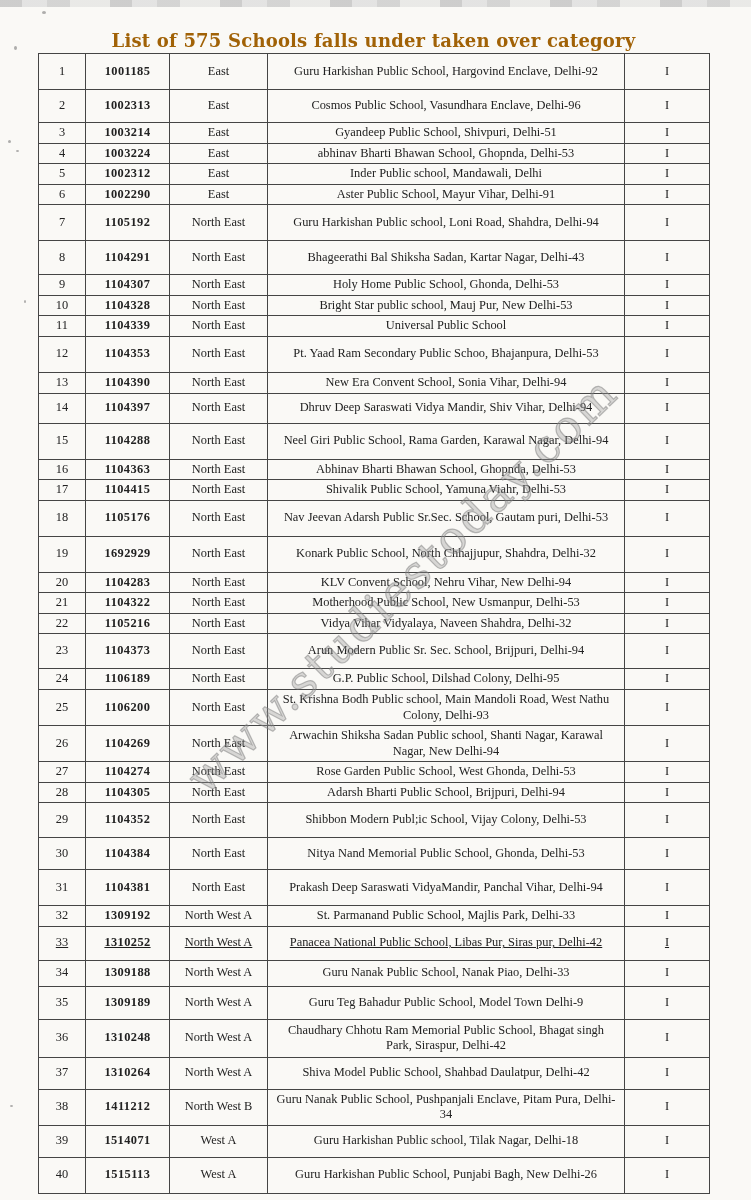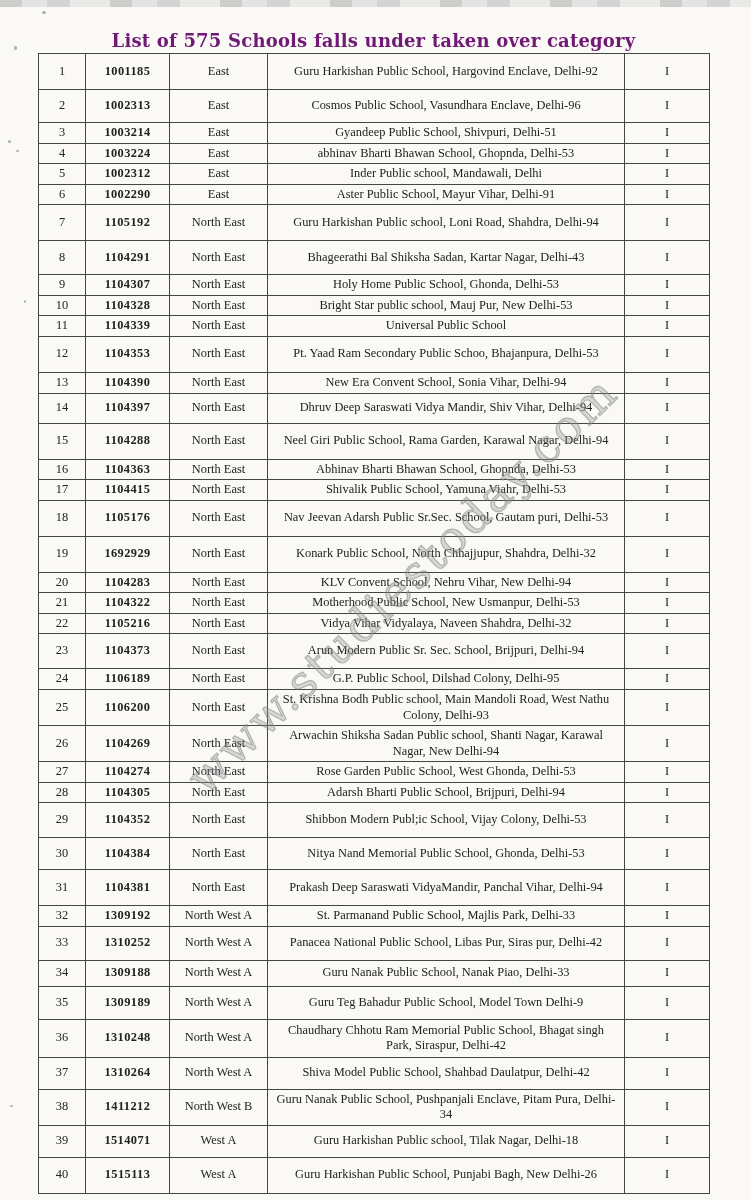--- a/index.html
+++ b/index.html
@@ -14,21 +14,21 @@
     position:absolute;top:0;left:0;width:751px;height:7px;
     background:repeating-linear-gradient(90deg,
       #bfbfbf 0 22px, #dcdcdc 22px 47px, #c8c8c8 47px 70px, #e4e4e2 70px 110px);
     opacity:.75;
   }
   .speck{position:absolute;background:#6f6f6f;border-radius:50%;opacity:.55;}
   .page-title{
     position:absolute;top:30px;left:38px;width:671px;
     text-align:center;
     font-family:"DejaVu Serif","Liberation Serif",serif;
-    font-weight:bold;font-size:18px;letter-spacing:.2px;color:#701a75;
+    font-weight:bold;font-size:18px;letter-spacing:.2px;color:#a16207;
   }
   table.schools{
     position:absolute;top:53px;left:38px;width:671px;
     border-collapse:collapse;table-layout:fixed;
   }
   table.schools col.c-sn{width:47px;}
   table.schools col.c-code{width:84px;}
   table.schools col.c-region{width:98px;}
   table.schools col.c-name{width:357px;}
   table.schools col.c-cat{width:85px;}
@@ -293,21 +293,21 @@
         <td class="school-name-cell">Prakash Deep Saraswati VidyaMandir, Panchal Vihar, Delhi-94</td>
         <td class="category-cell">I</td>
       </tr>
       <tr style="height: 19px;">
         <td class="serial-cell">32</td>
         <td class="code-cell">1309192</td>
         <td class="region-cell">North West A</td>
         <td class="school-name-cell">St. Parmanand Public School, Majlis Park, Delhi-33</td>
         <td class="category-cell">I</td>
       </tr>
-      <tr style="height: 34px;">
+      <tr style="height: 34px; text-decoration: underline;">
         <td class="serial-cell">33</td>
         <td class="code-cell">1310252</td>
         <td class="region-cell">North West A</td>
         <td class="school-name-cell">Panacea National Public School, Libas Pur, Siras pur, Delhi-42</td>
         <td class="category-cell">I</td>
       </tr>
       <tr style="height: 26px;">
         <td class="serial-cell">34</td>
         <td class="code-cell">1309188</td>
         <td class="region-cell">North West A</td>

